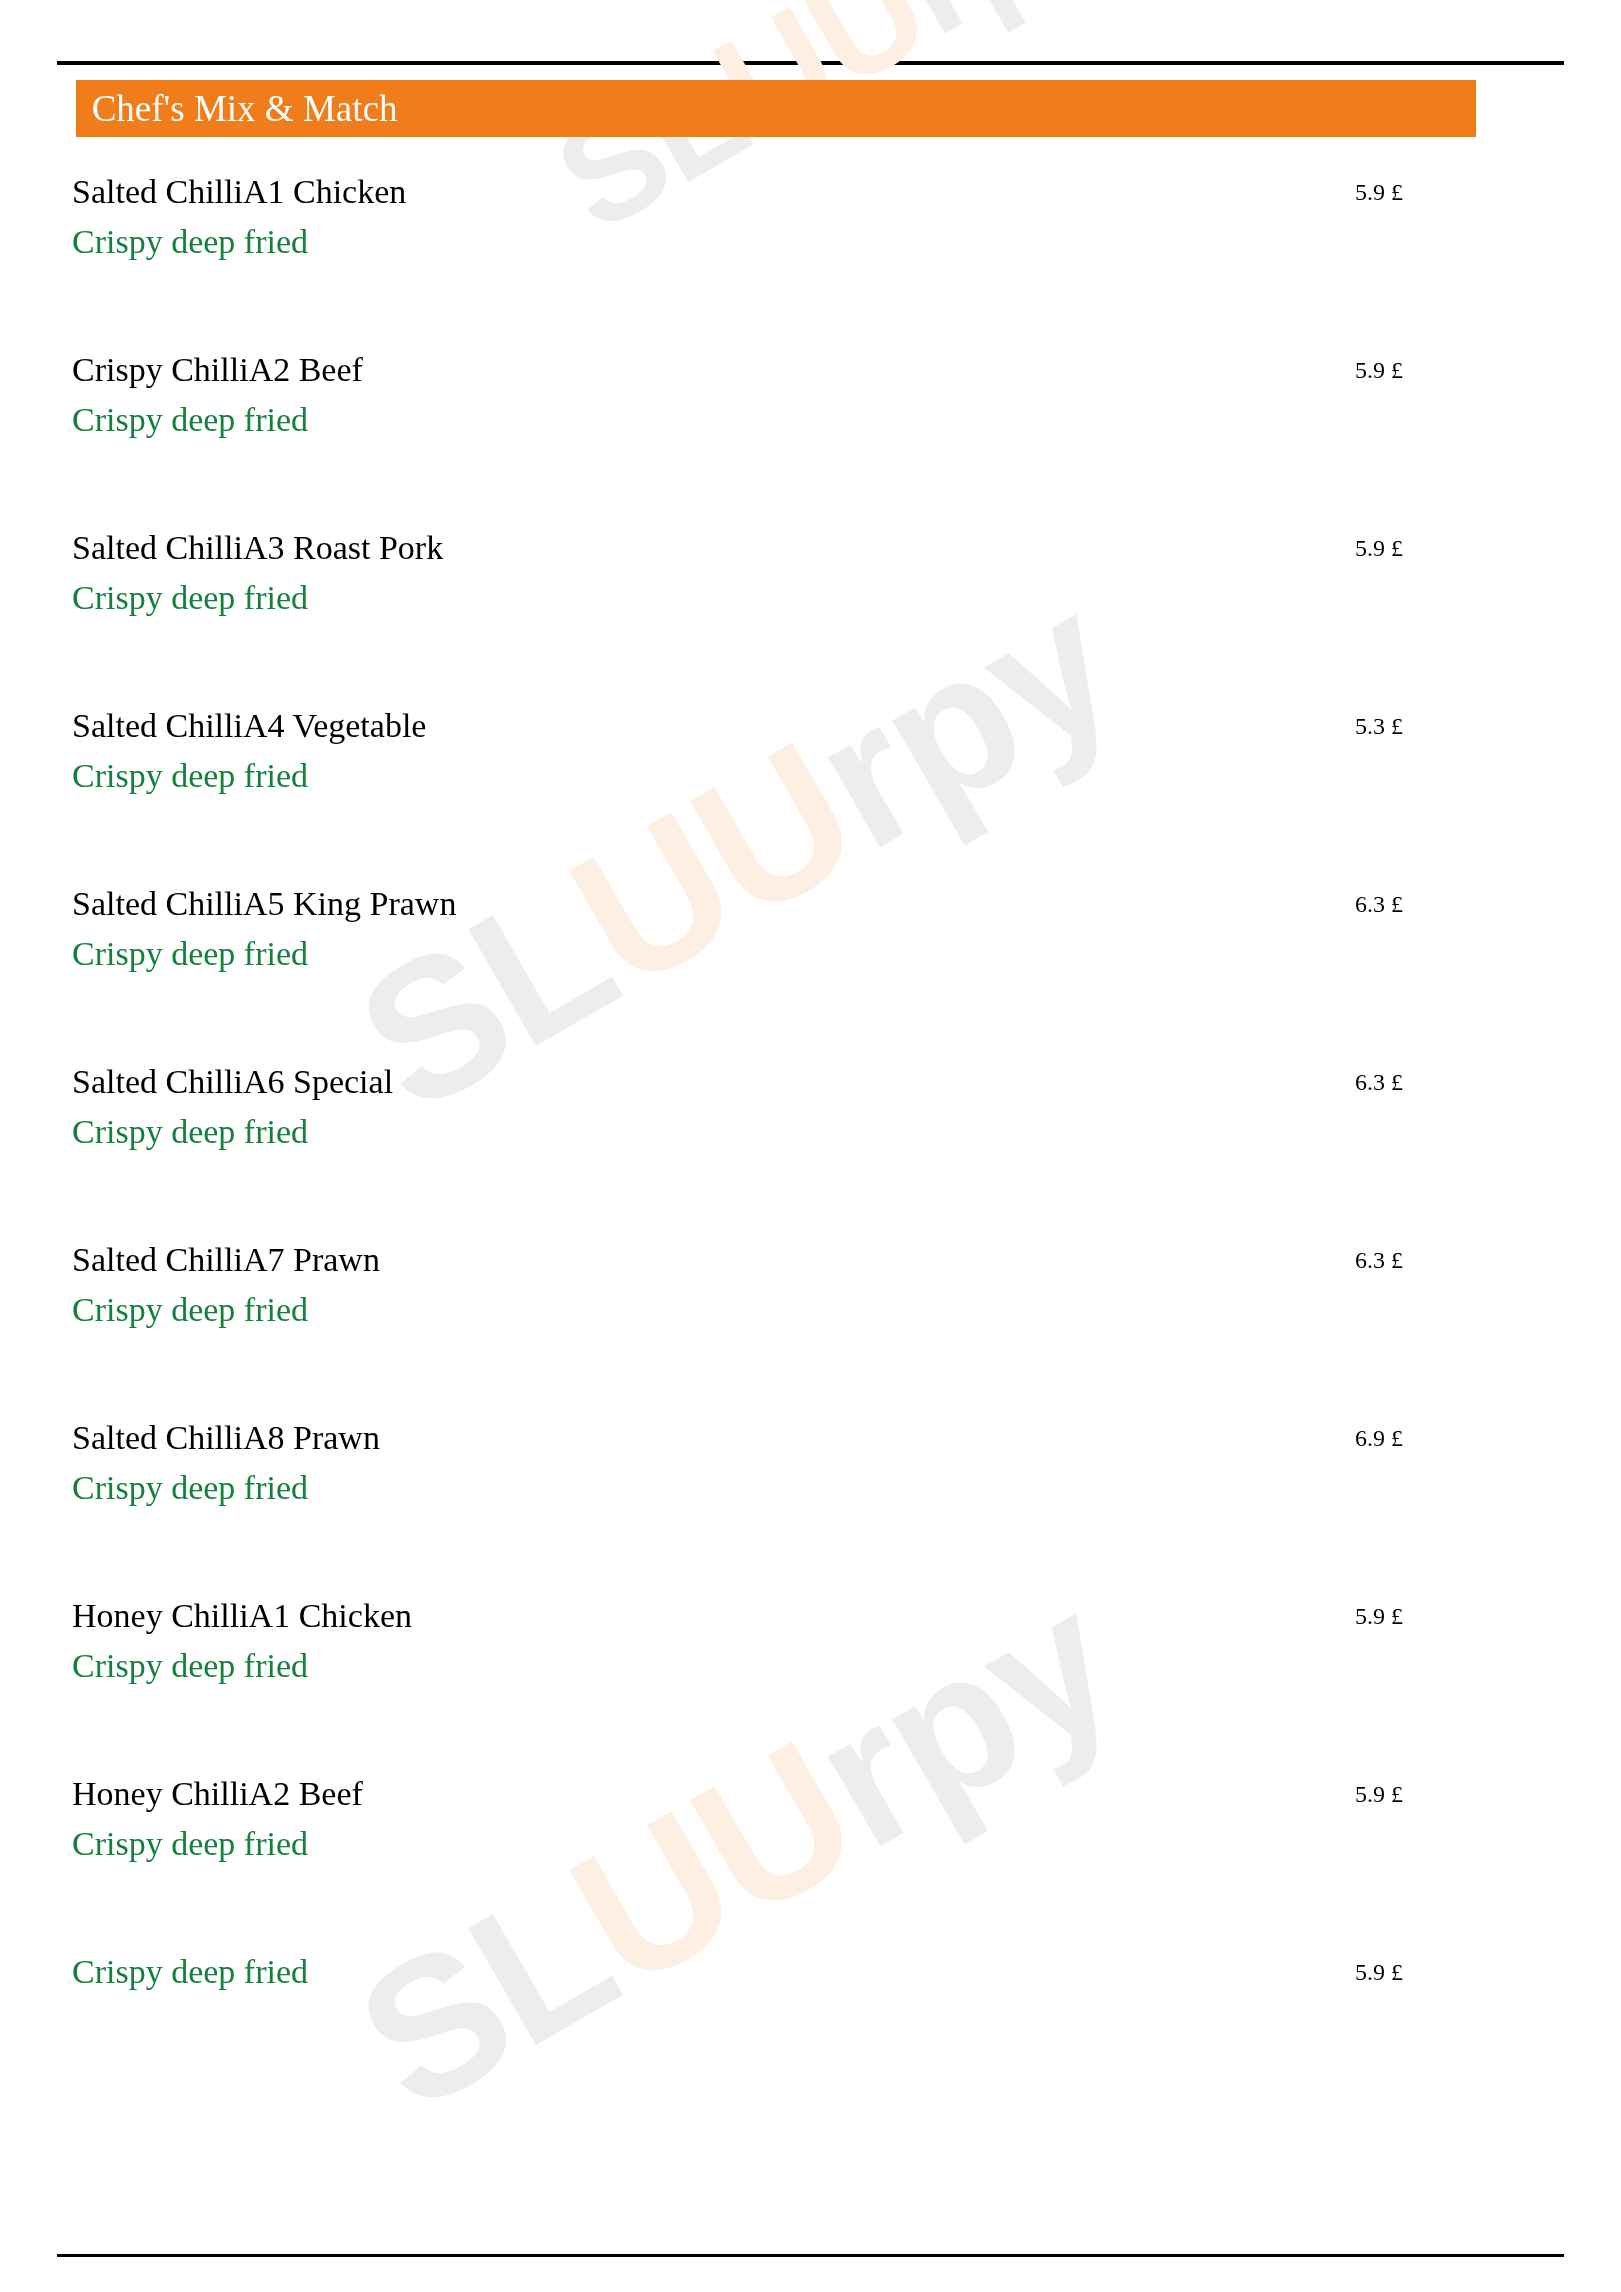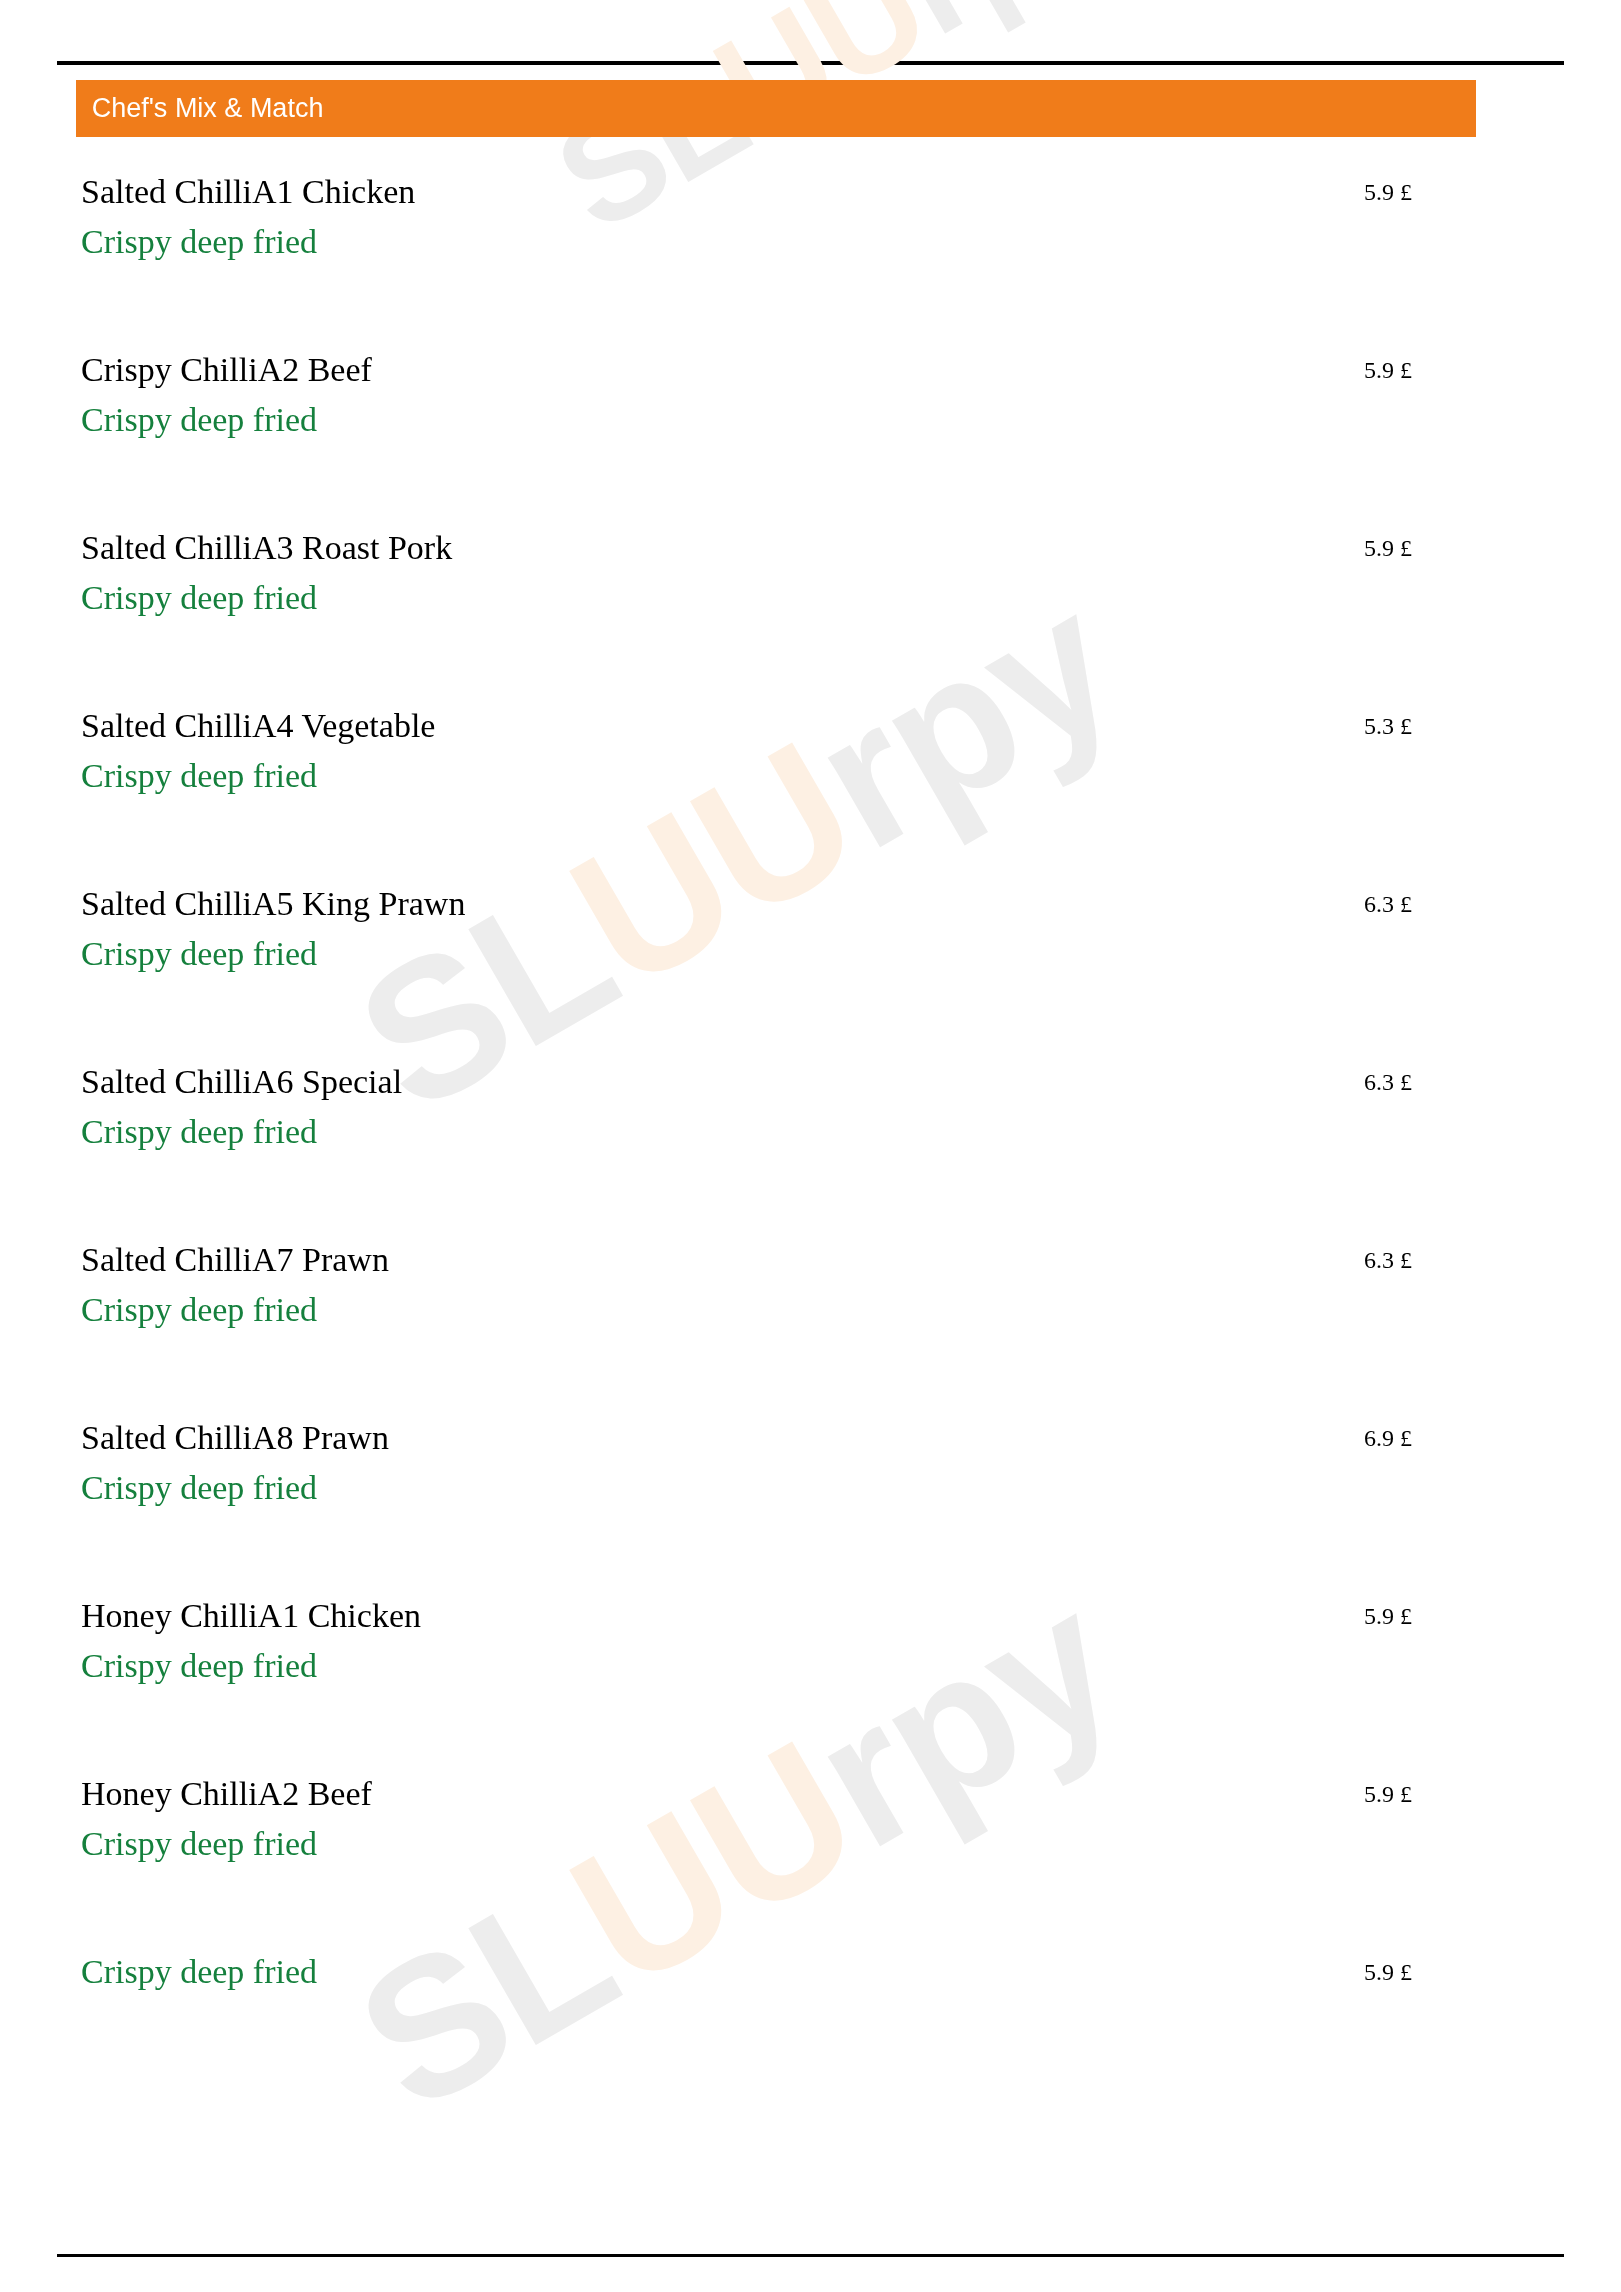--- a/index.html
+++ b/index.html
@@ -84,32 +84,32 @@
     top: 80px;
     left: 76px;
     width: 1400px;
     height: 57px;
     background: #f07c1a;
     z-index: 3;
     display: flex;
     align-items: center;
   }
   .section-header-title {
-    font-family: Liberation Sans, sans-serif;
-    font-size: 27px;
+    font-family: Liberation Serif, serif;
+    font-size: 37px;
     color: #ffffff;
     padding-left: 15.7px;
     line-height: 1;
   }
 
   
   .menu-list {
     position: absolute;
     top: 167px;
-    left: 81px;
+    left: 72px;
     width: 1402px;
     z-index: 3;
     text-decoration: underline;
   }
   .menu-item {
     position: relative;
     height: 178px;
   }
   .item-left {
     position: absolute;

